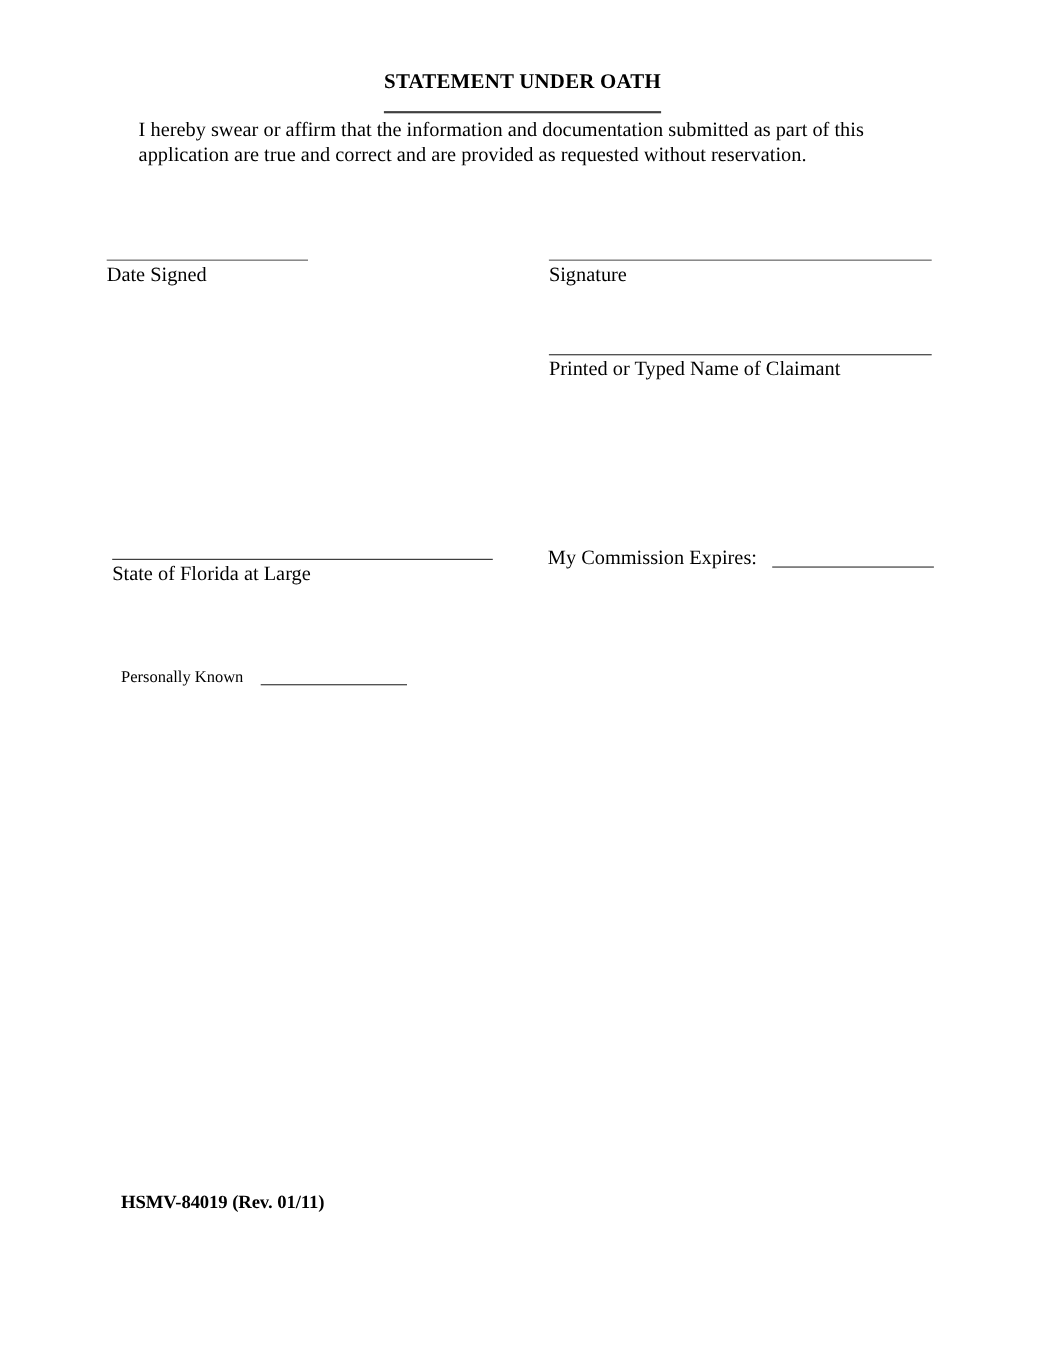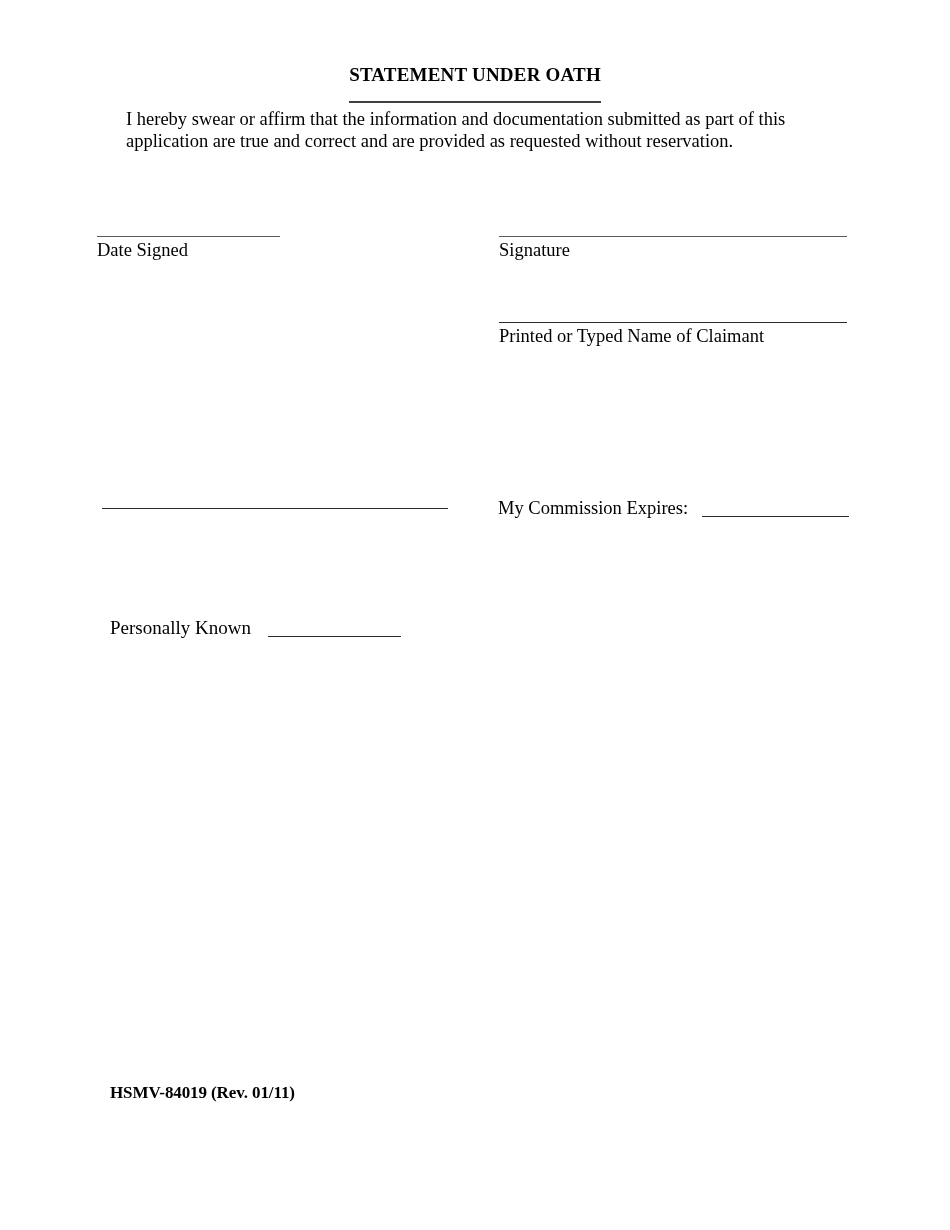--- a/index.html
+++ b/index.html
@@ -103,24 +103,23 @@
     position: absolute;
     left: 102px;
     top: 508px;
     width: 346px;
   }
   .notary-lines .caption { line-height: 22px; }
 
   
   .ident {
     position: absolute;
-    font-size: 19px;
+    font-size: 15px;
     line-height: 22px;
     white-space: nowrap;
-    margin-top: 12px;
   }
   .ident .blank.pk { width: 133px; margin-left: 12px; border-bottom-color: #2b2b2b; }
   .ident .blank.pi { width: 163px; margin-left: 12px; border-bottom-color: #2b2b2b; }
 
   
   .footer {
     position: absolute;
     left: 110px;
     top: 1083px;
     font-size: 17px;
@@ -158,20 +157,21 @@
   </div>
 
 
   <div class="commission">
     <span>My Commission Expires:</span>
     <span class="blank exp"></span>
   </div>
 
   <div class="notary-lines">
     <div class="rule dark"></div>
+    <div class="caption">State of Florida at Large</div>
   </div>
 
   <div class="ident" style="left:110px; top:605px;">
     <span>Personally Known</span>
     <span class="blank pk"></span>
   </div>
 
 
   <div class="footer">HSMV-84019 (Rev. 01/11)</div>
 

